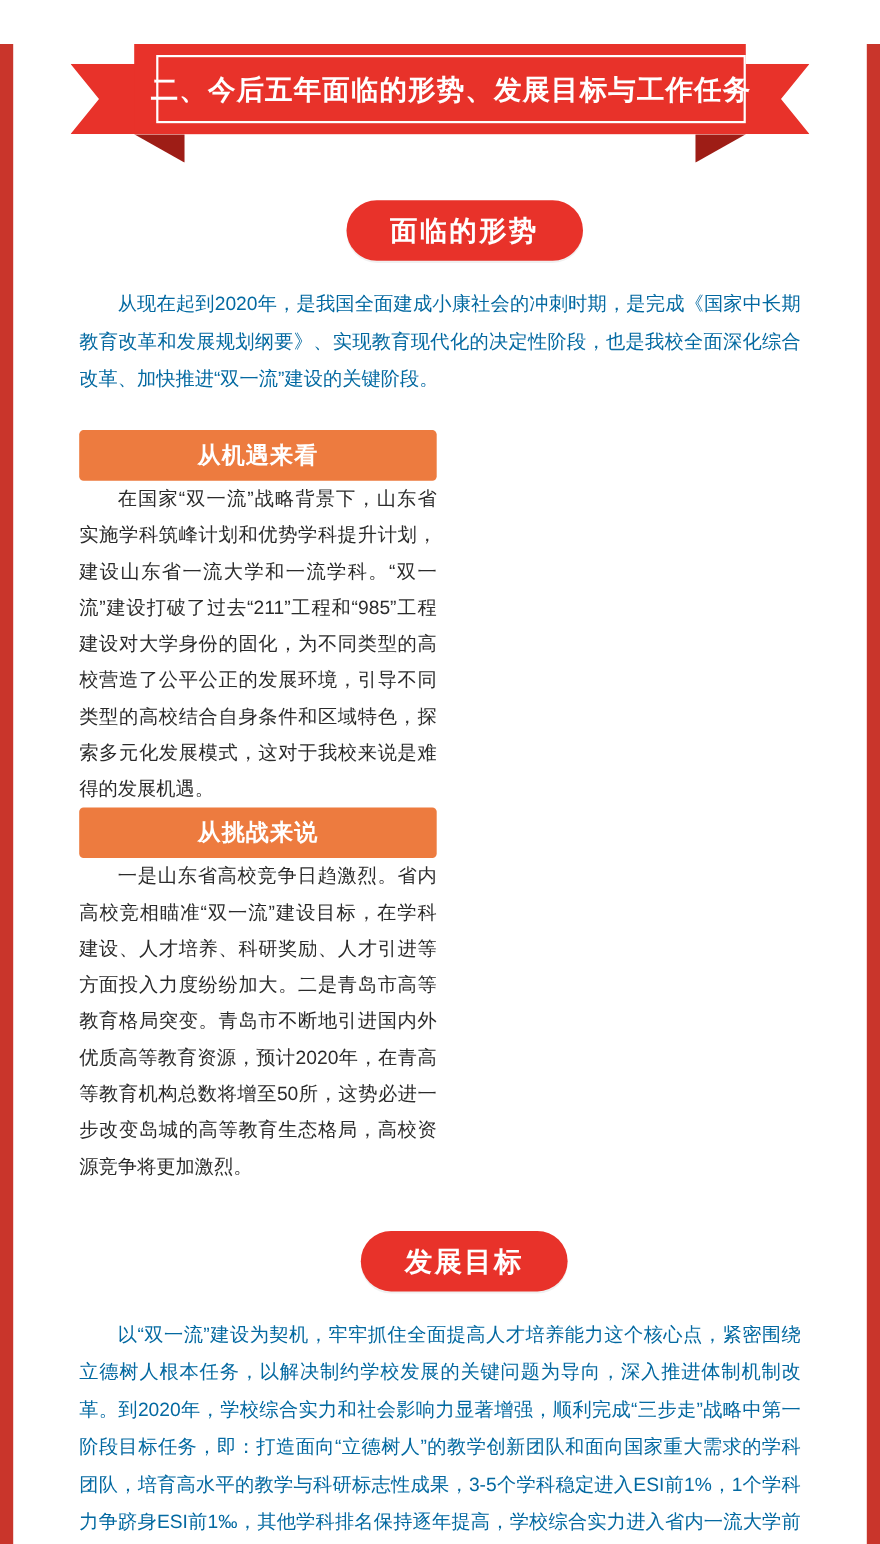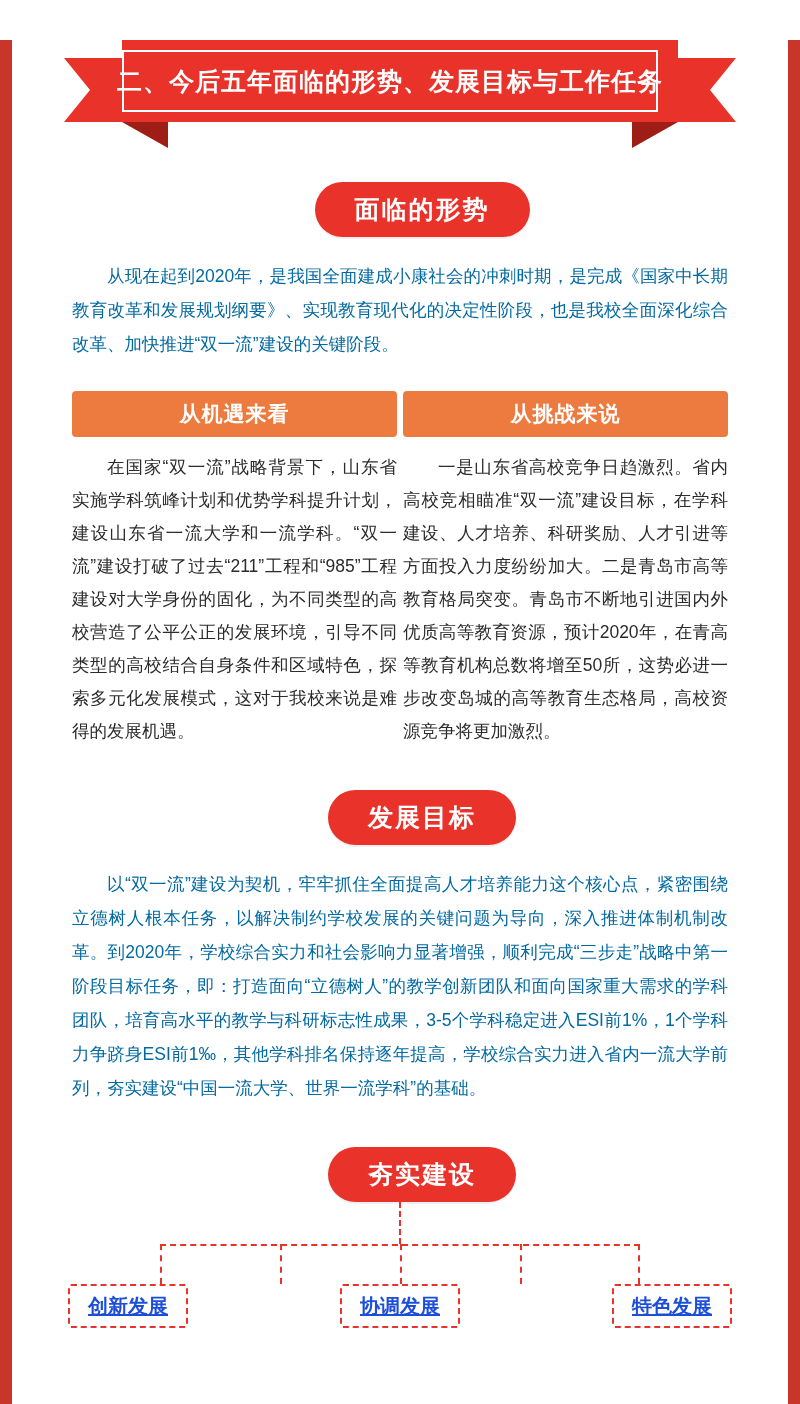--- a/index.html
+++ b/index.html
@@ -64,21 +64,21 @@
   }
   .banner-main {
     position: absolute;
     left: 58px;
     right: 58px;
     top: 0;
     height: 82px;
     background: #e8322a;
     display: flex;
     align-items: center;
-    justify-content: flex-start;
+    justify-content: flex-end;
   }
   .banner-inner {
     border: 2px solid #ffffff;
     width: calc(100% - 24px);
     height: 58px;
     display: flex;
     align-items: center;
     justify-content: center;
   }
   .banner-title {
@@ -113,38 +113,38 @@
     font-size: 17.5px;
     line-height: 34px;
     color: #0369a1;
     text-align: justify;
     text-indent: 2em;
   }
 
   
   .two-col {
     display: flex;
-    justify-content: space-between;
+    justify-content: flex-start;
     margin: 30px 60px 0 60px;
+    flex-direction: column;
   }
   .col {
     width: 325px;
   }
   .col-head {
     background: #ed7b3f;
     color: #ffffff;
     font-size: 21px;
     font-weight: bold;
     text-align: center;
     padding: 9px 0;
     border-radius: 4px;
     letter-spacing: 1px;
   }
   .col-body {
-    margin-top: 14px;
     font-size: 17.5px;
     line-height: 33px;
     color: #2b2b2b;
     text-align: justify;
     text-indent: 2em;
   }
 
   
   .tree {
     position: relative;

